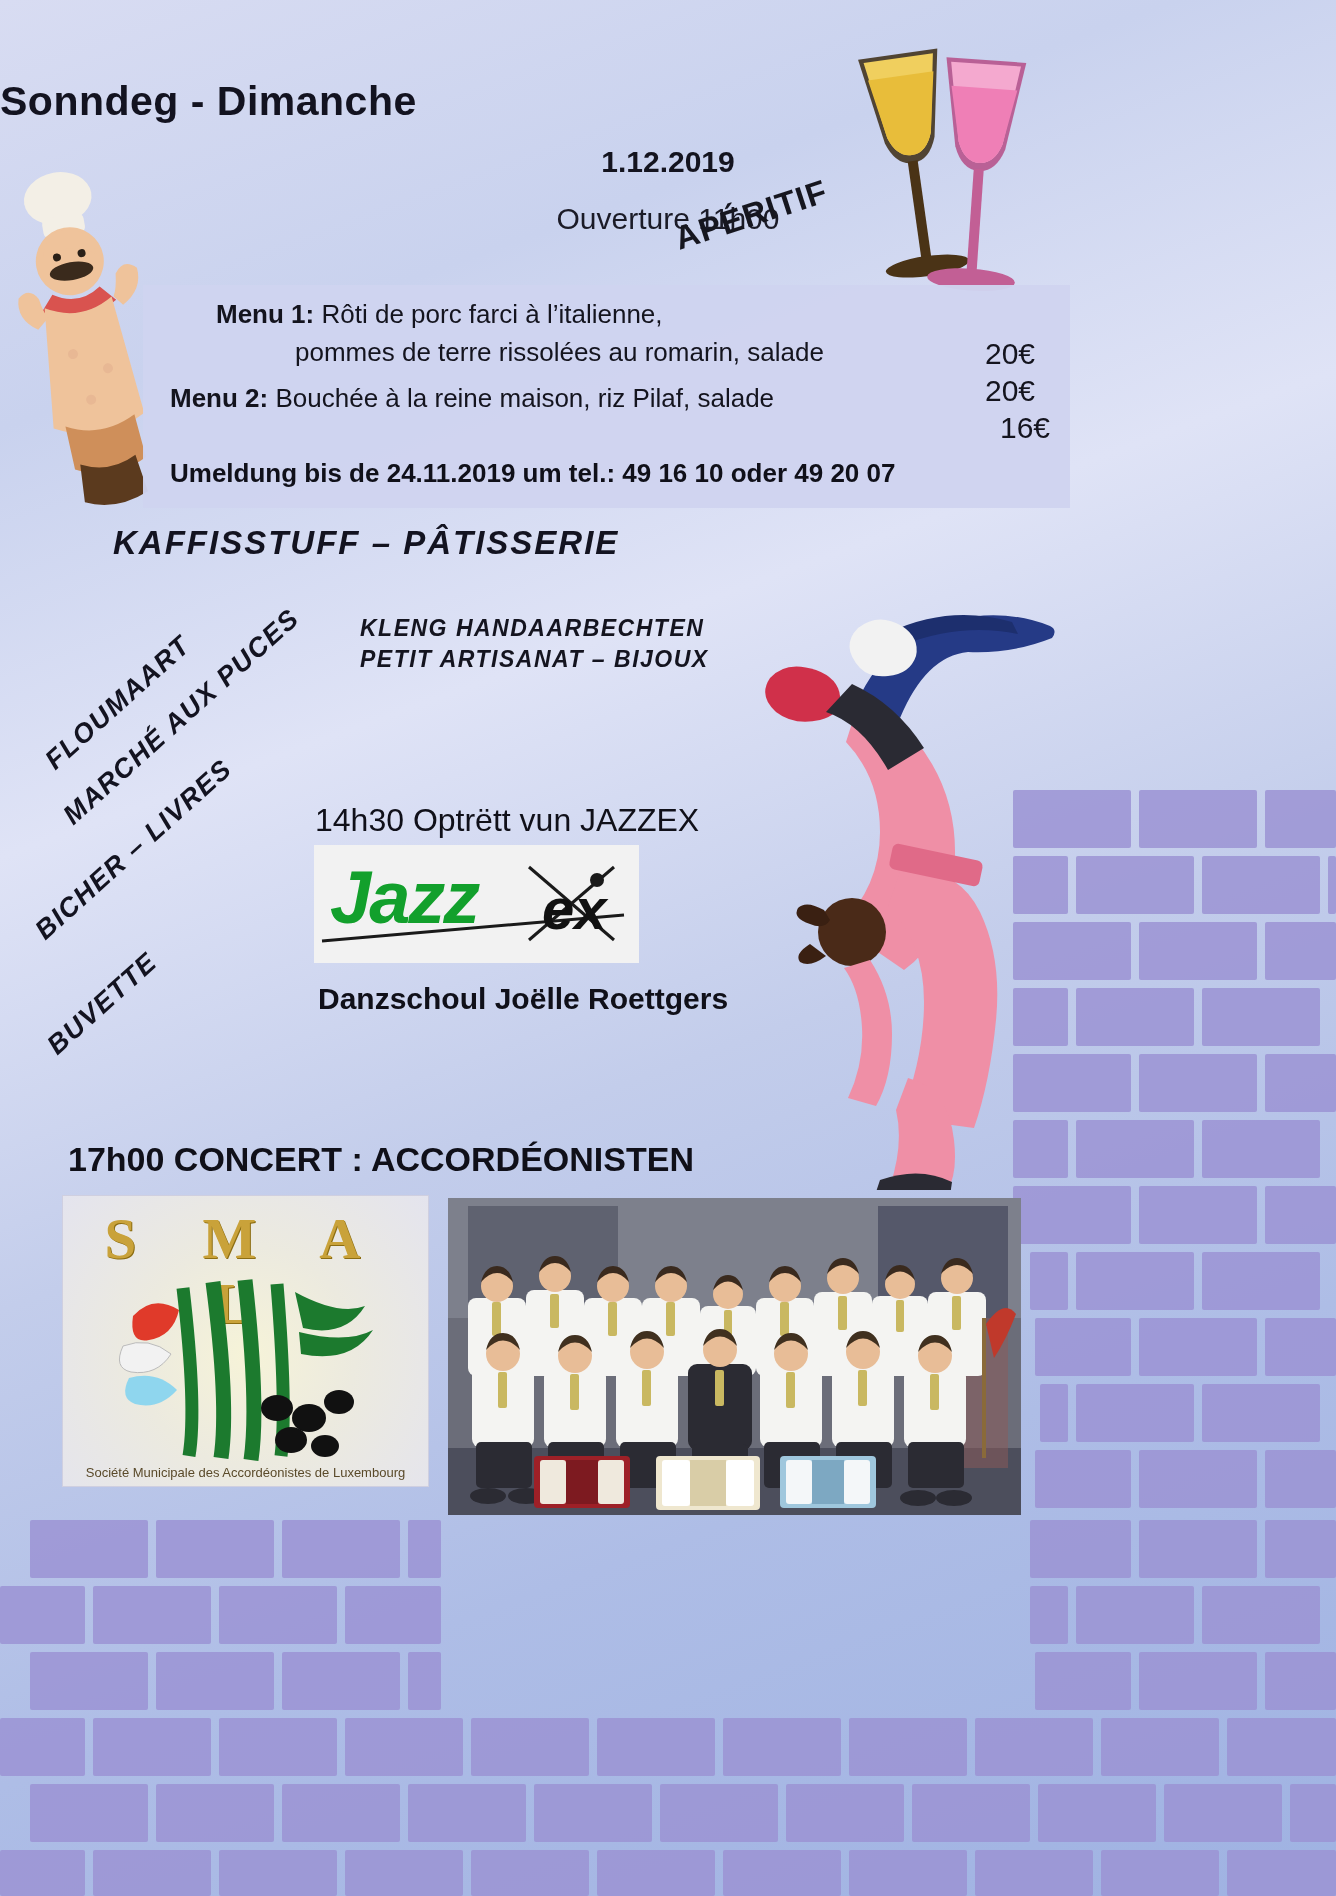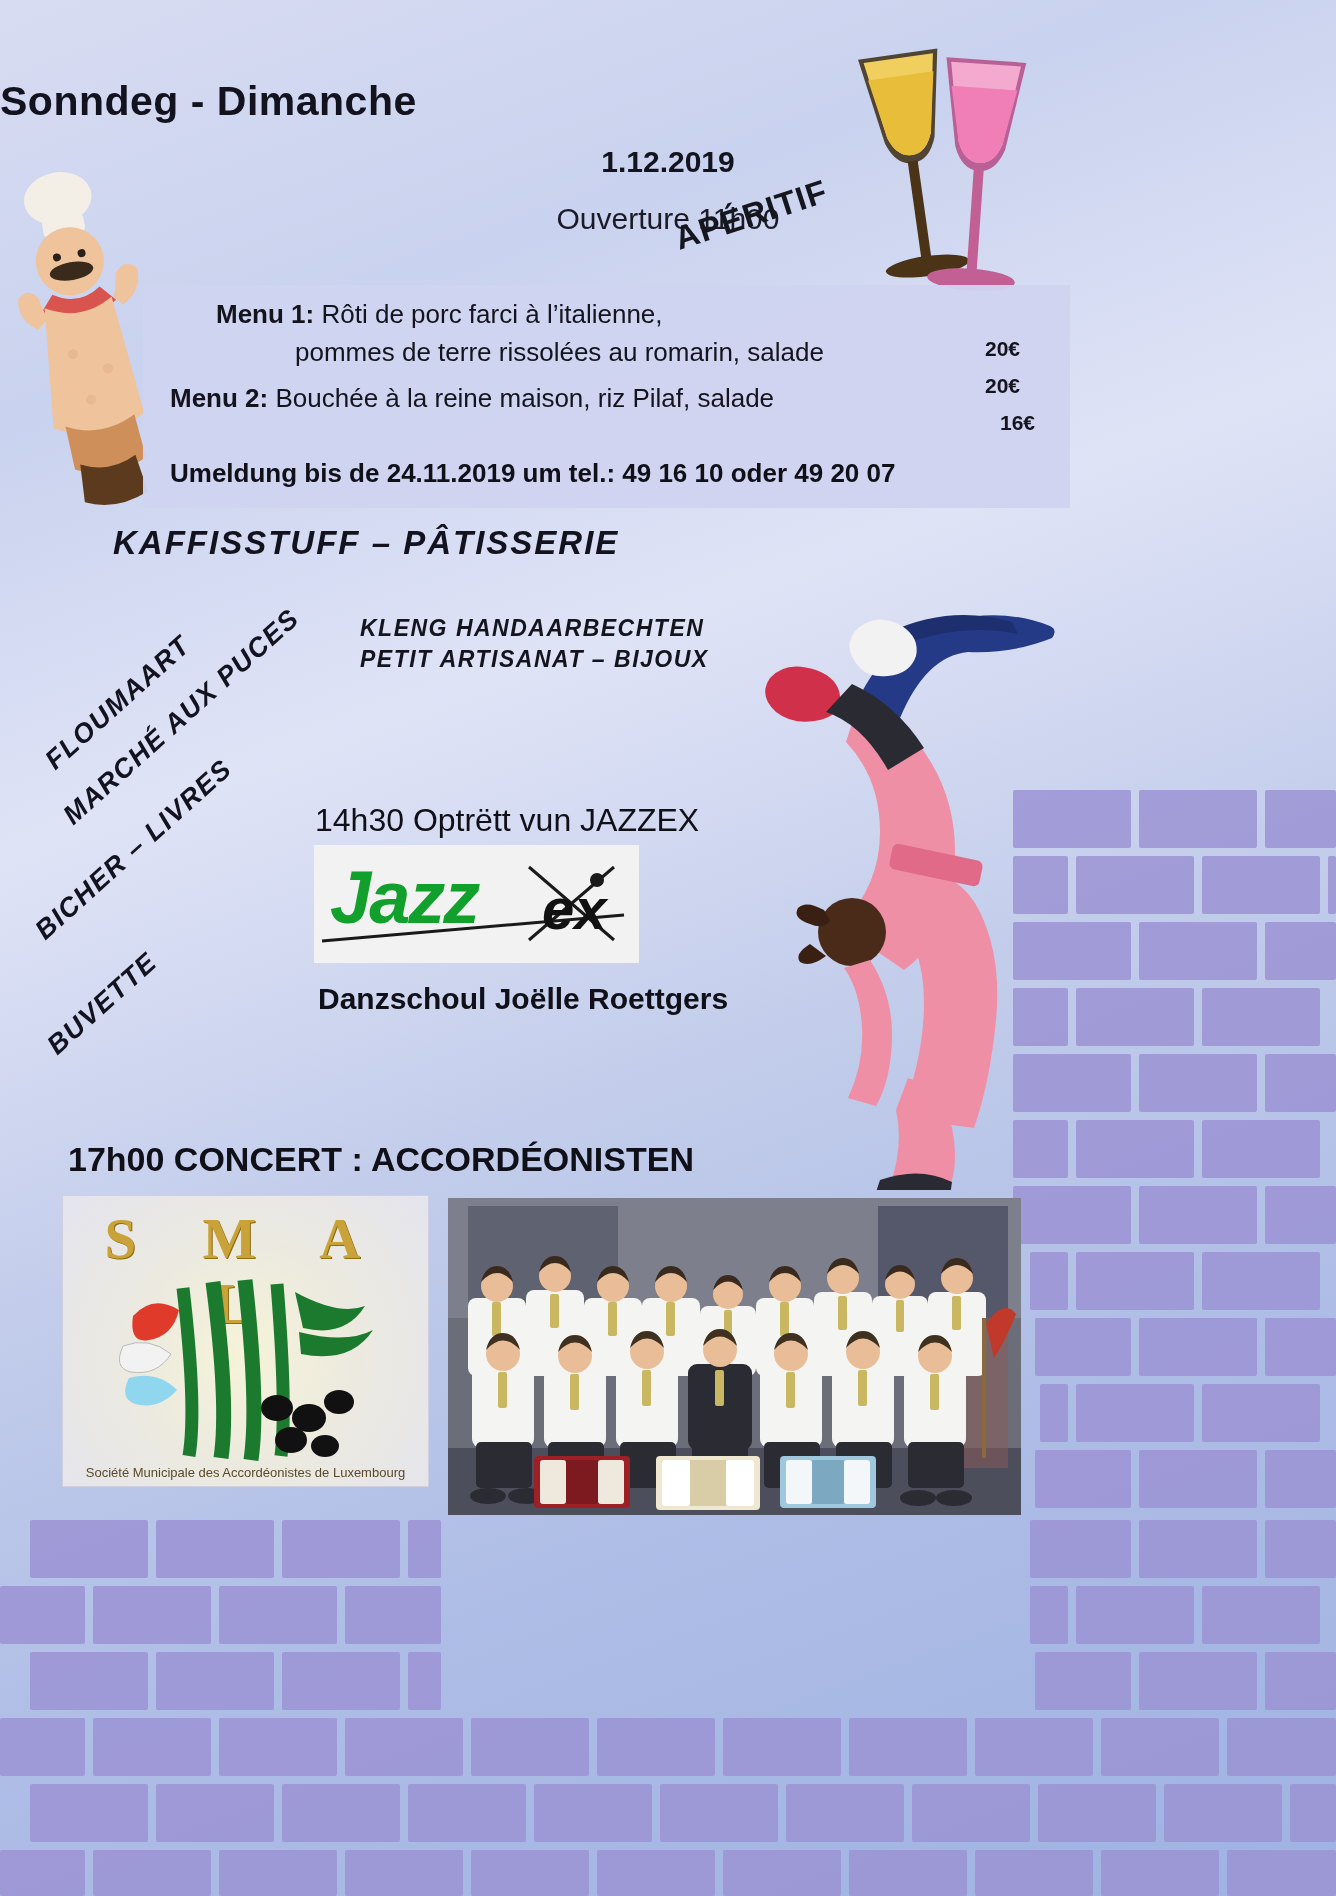--- a/index.html
+++ b/index.html
@@ -87,21 +87,21 @@
     background: #cfd3ef;
     opacity: .96;
   }
   .menu-line {
     position: absolute;
     font-size: 26px;
     color: #14141e;
     white-space: nowrap;
   }
   .menu-label { font-weight: bold; }
-  .menu-price { position: absolute; font-size: 21px; color: #14141e; font-weight: bold; }
+  .menu-price { position: absolute; font-size: 30px; color: #14141e; }
   .menu-note {
     position: absolute;
     left: 170px;
     top: 458px;
     font-size: 26px;
     font-weight: bold;
     color: #101019;
   }
 
   

